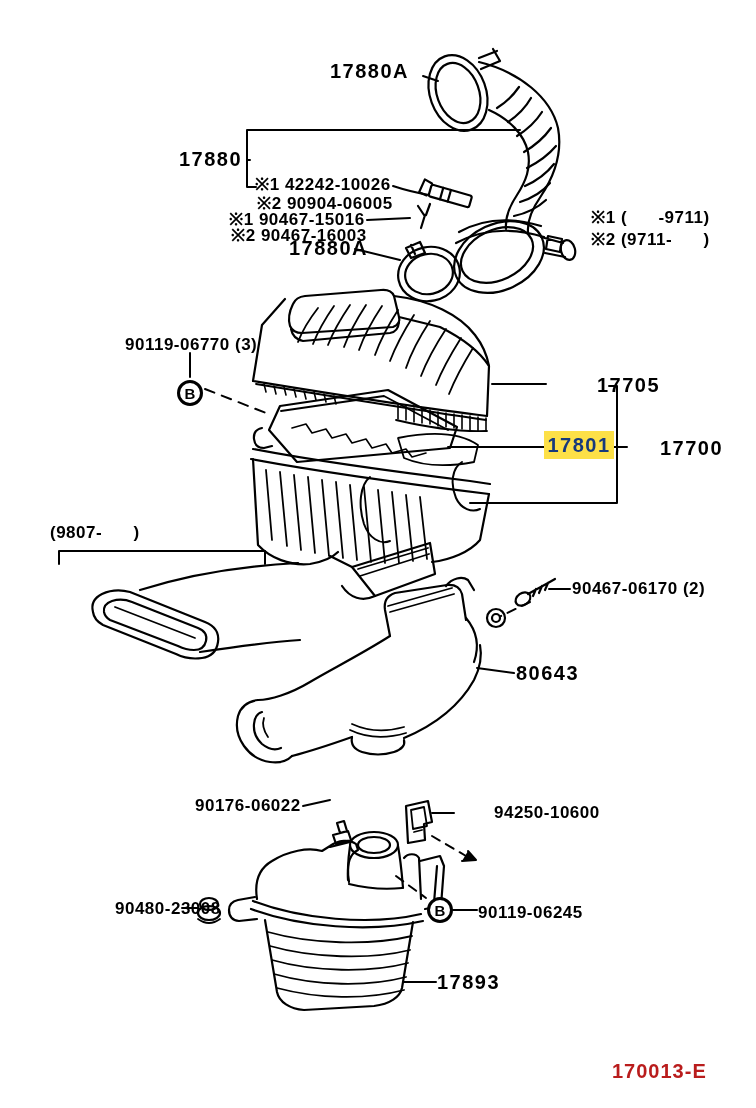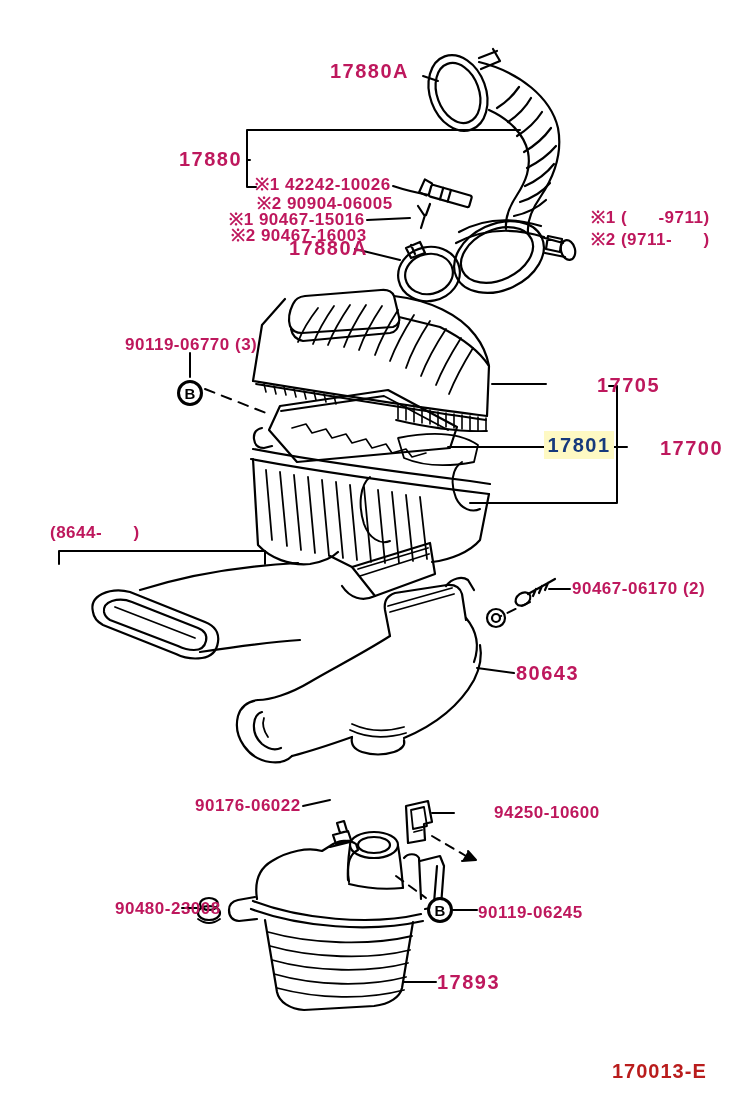--- a/index.html
+++ b/index.html
@@ -1,25 +1,25 @@
 <!DOCTYPE html>
 <html><head>
 <meta charset="utf-8">
 <style>
   html,body{margin:0;padding:0;background:#fff;}
   #stage{position:relative;width:756px;height:1108px;background:#ffffff;overflow:hidden;
          font-family:"Liberation Sans",sans-serif;}
   #art{position:absolute;left:0;top:0;}
-  .lbl{position:absolute;font-weight:700;font-size:17px;color:#be185d;white-space:pre;
+  .lbl{position:absolute;font-weight:700;font-size:17px;color:#000000;white-space:pre;
        letter-spacing:0.5px;line-height:1;}
   .lbl-lg{font-size:20px;letter-spacing:1.5px;}
   .bmark{position:absolute;width:26px;height:26px;border:3px solid #000;border-radius:50%;
          display:flex;align-items:center;justify-content:center;font-weight:700;font-size:15px;
          color:#000;box-sizing:border-box;background:#fff;}
-  .hl{position:absolute;left:544px;top:431px;width:70px;height:28px;background:#fef9c3;
+  .hl{position:absolute;left:544px;top:431px;width:70px;height:28px;background:#fde047;
       display:flex;align-items:center;justify-content:center;font-weight:700;font-size:20px;
       letter-spacing:1.5px;color:#16397c;}
   .figcode{position:absolute;left:612px;top:1060px;font-weight:700;font-size:20px;
       letter-spacing:1px;color:#b91c1c;white-space:pre;}
 </style>
 </head>
 <body>
 
 <div id="stage">
 
@@ -187,21 +187,21 @@
   <div class="lbl" style="left:229px;top:211px;">※1 90467-15016</div>
   <div class="lbl" style="left:231px;top:227px;">※2 90467-16003</div>
   <div class="lbl lbl-lg" style="left:289px;top:238px;">17880A</div>
   <div class="lbl" style="left:591px;top:209px;">※1 (      -9711)</div>
   <div class="lbl" style="left:591px;top:231px;">※2 (9711-      )</div>
   <div class="lbl" style="left:125px;top:336px;">90119-06770 (3)</div>
   <div class="bmark" style="left:177px;top:380px;">B</div>
   <div class="lbl lbl-lg" style="left:549px;top:375px;margin-left:48px;">17705</div>
   <div class="hl">17801</div>
   <div class="lbl lbl-lg" style="left:660px;top:438px;">17700</div>
-  <div class="lbl" style="left:50px;top:524px;">(8644-      )</div>
+  <div class="lbl" style="left:50px;top:524px;">(9807-      )</div>
   <div class="lbl" style="left:572px;top:580px;">90467-06170 (2)</div>
   <div class="lbl lbl-lg" style="left:516px;top:663px;">80643</div>
   <div class="lbl" style="left:195px;top:797px;">90176-06022</div>
   <div class="lbl" style="left:456px;top:804px;margin-left:38px;">94250-10600</div>
   <div class="lbl" style="left:87px;top:900px;margin-left:28px;">90480-23008</div>
   <div class="bmark" style="left:427px;top:897px;">B</div>
   <div class="lbl" style="left:478px;top:904px;">90119-06245</div>
   <div class="lbl lbl-lg" style="left:437px;top:972px;">17893</div>
   <div class="figcode">170013-E</div>
 </div>

